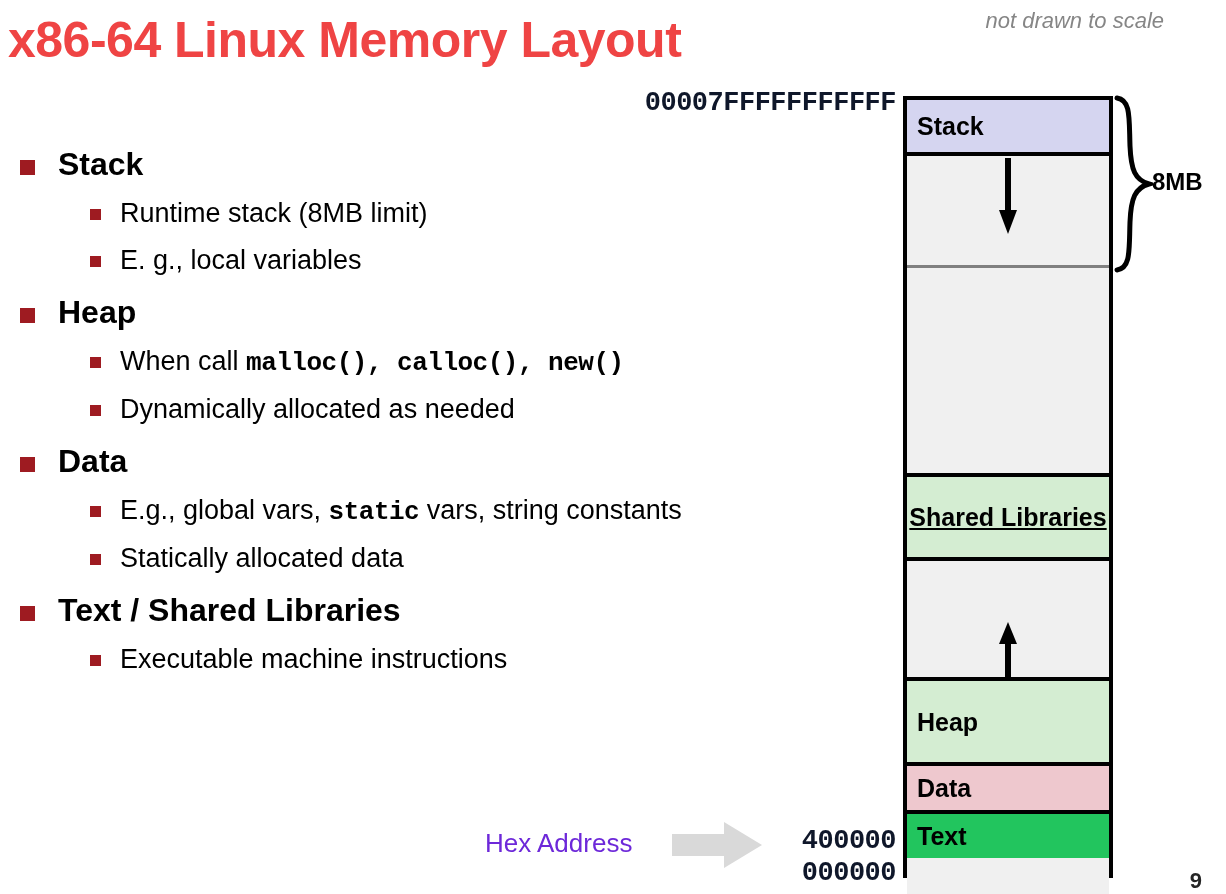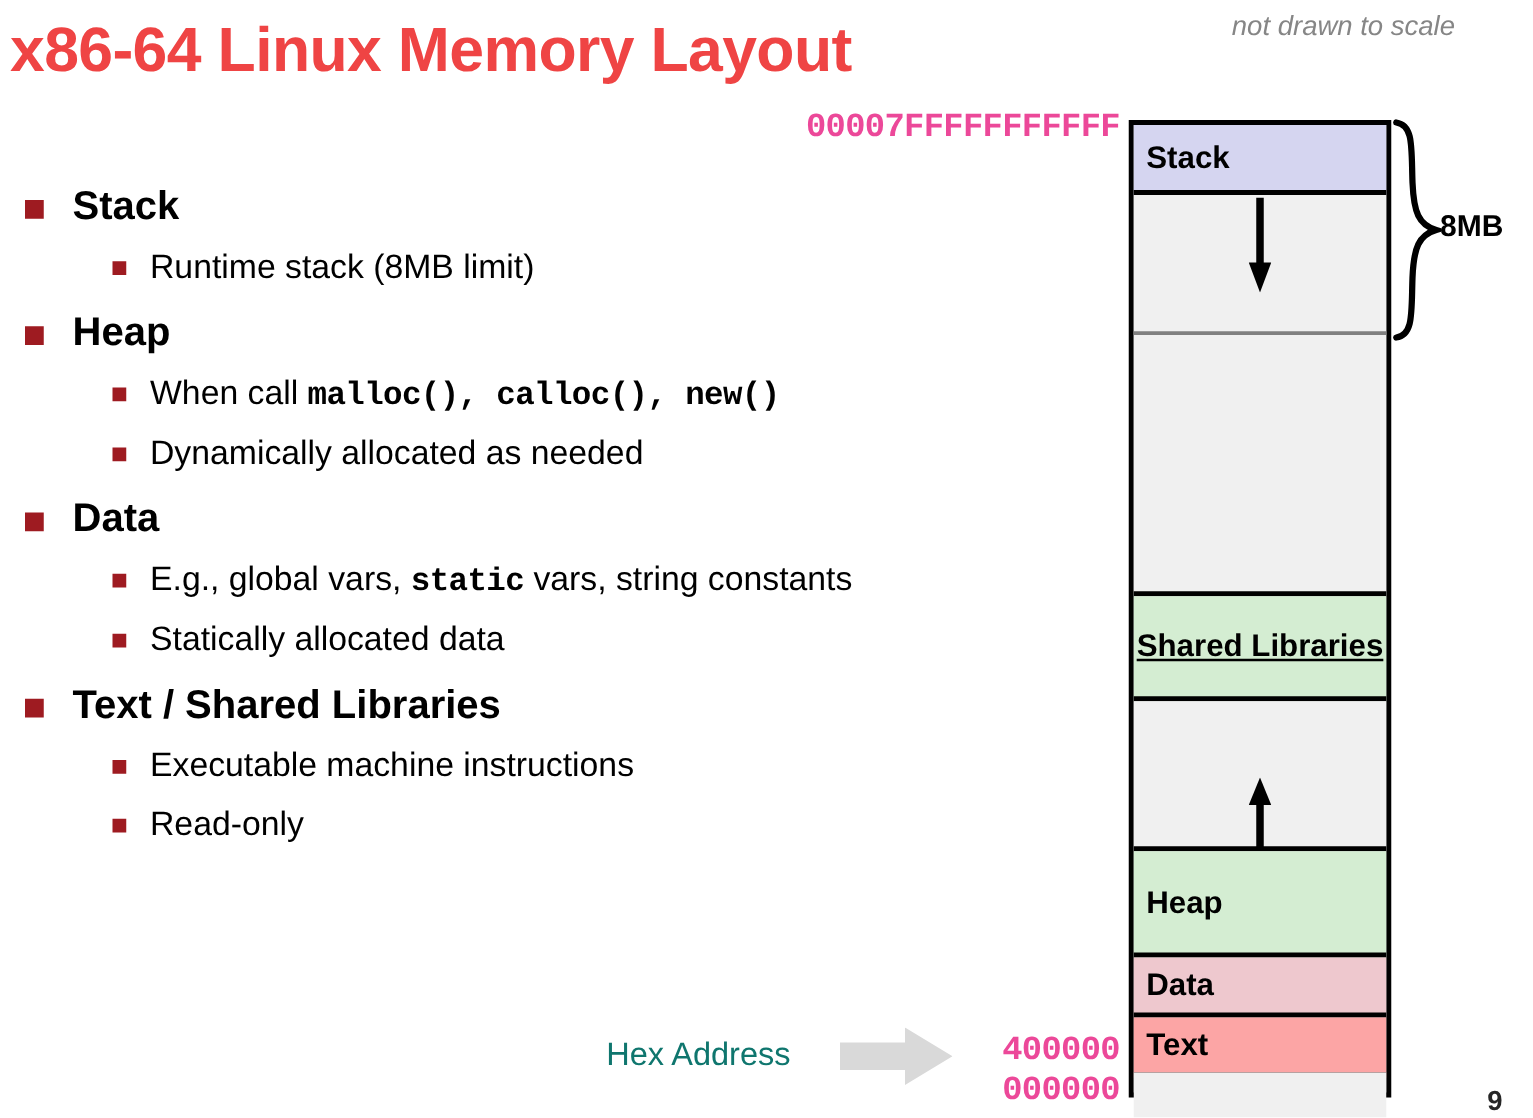--- a/index.html
+++ b/index.html
@@ -95,39 +95,39 @@
     font-size: 26px;
     letter-spacing: -0.5px;
   }
 
   
   #hexcap {
     position: absolute;
     left: 485px;
     top: 828px;
     font-size: 26px;
-    color: #0f766e;
+    color: #6d28d9;
     white-space: nowrap;
   }
   #gray-arrow {
     position: absolute;
     left: 672px;
     top: 822px;
     width: 90px;
     height: 46px;
   }
 
   
   .addr {
     position: absolute;
     font-family: "Liberation Mono", "DejaVu Sans Mono", monospace;
     font-weight: bold;
     font-size: 27px;
     letter-spacing: -0.5px;
-    color: #ec4899;
+    color: #0f172a;
     text-align: left;
     white-space: nowrap;
   }
   #addr-top   { right: 330px; top: 88px; }
   #addr-400   { right: 330px; top: 826px; }
   #addr-000   { right: 330px; top: 858px; }
 
   
   #diagram {
     position: absolute;
@@ -210,20 +210,24 @@
 
     <div class="grp">
       <div class="lvl1">
         <span class="sq"></span>
         <span>Stack</span>
       </div>
       <div class="lvl2">
         <span class="sq"></span>
         <span>Runtime stack (8MB limit)</span>
       </div>
+      <div class="lvl2">
+        <span class="sq"></span>
+        <span>E. g., local variables</span>
+      </div>
     </div>
 
     <div class="grp">
       <div class="lvl1">
         <span class="sq"></span>
         <span>Heap</span>
       </div>
       <div class="lvl2">
         <span class="sq"></span>
         <span>When call </span><span class="mono">malloc(), calloc(), new()</span><span></span>
@@ -250,24 +254,20 @@
     </div>
 
     <div class="grp">
       <div class="lvl1">
         <span class="sq"></span>
         <span>Text  / Shared Libraries</span>
       </div>
       <div class="lvl2">
         <span class="sq"></span>
         <span>Executable machine instructions</span>
-      </div>
-      <div class="lvl2">
-        <span class="sq"></span>
-        <span>Read-only</span>
       </div>
     </div>
 
   </div>
 
   <div id="hexcap">Hex Address</div>
 
   <svg id="gray-arrow" viewBox="0 0 90 46">
     <polygon points="0,12 52,12 52,0 90,23 52,46 52,34 0,34" fill="#d9d9d9"></polygon>
   </svg>
@@ -293,21 +293,21 @@
     <div class="blk edge-b" style="top:461px; height:120px; background:#f0f0f0;"></div>
 
     <div class="blk named edge-b" style="top:581px; height:85px; background:#d4edd2;">
       <span class="lbl">Heap</span>
     </div>
 
     <div class="blk named edge-b" style="top:666px; height:48px; background:#eec8ce;">
       <span class="lbl">Data</span>
     </div>
 
-    <div class="blk named edge-b" style="top:714px; height:48px; background:#fca5a5;">
+    <div class="blk named edge-b" style="top:714px; height:48px; background:#22c55e;">
       <span class="lbl">Text</span>
     </div>
 
     <div class="blk" style="top:758px; height:40px; background:#f0f0f0;"></div>
 
     <svg class="arrow-svg" style="left:50%; margin-left:-9px; top:58px;" width="18" height="76" viewBox="0 0 18 76">
       <line x1="9" y1="0" x2="9" y2="58" stroke="#000000" stroke-width="6"></line>
       <polygon points="9,76 0,52 18,52" fill="#000000"></polygon>
     </svg>
 

